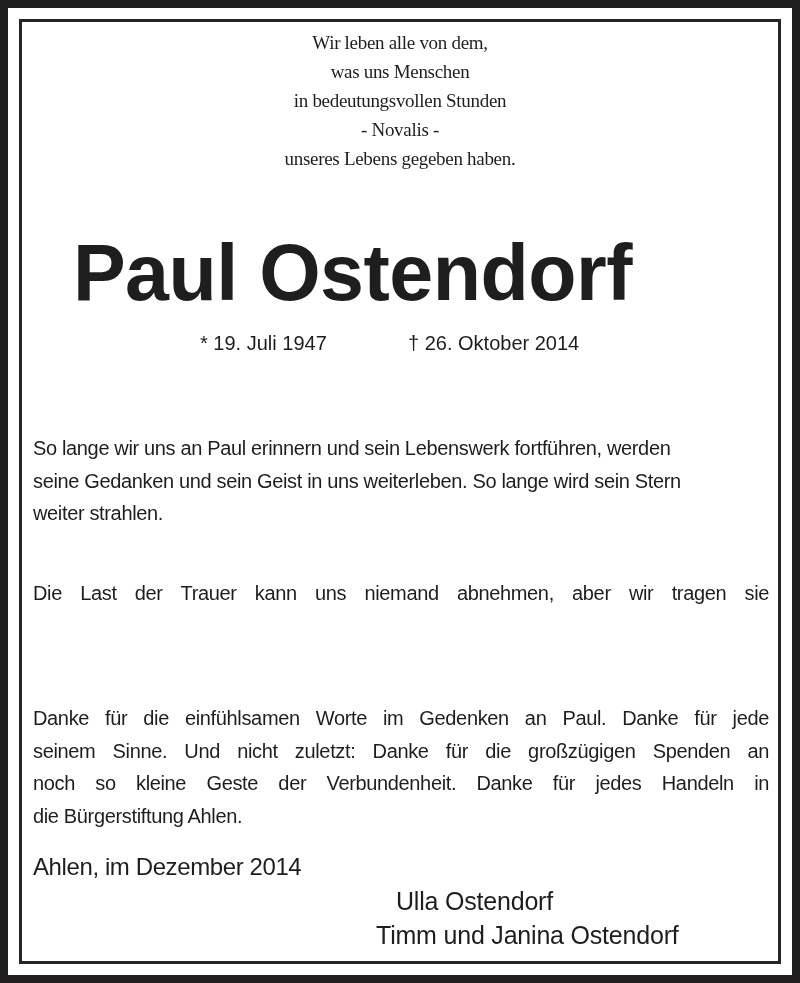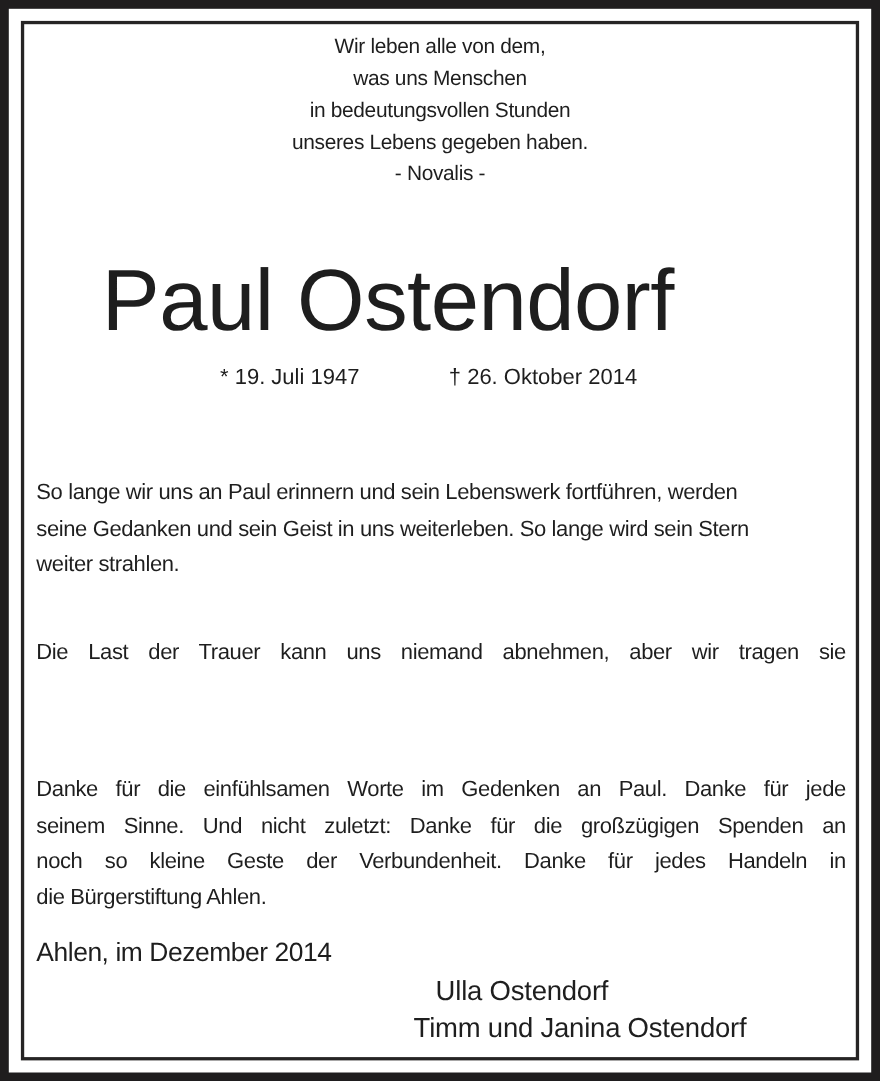--- a/index.html
+++ b/index.html
@@ -14,25 +14,25 @@
     }
     .txt {
       position: absolute; color: #1e1e1e;
       font-family: "Liberation Sans", sans-serif;
       white-space: nowrap; margin: 0;
     }
     .poem {
       left: 0; width: 800px; text-align: center;
       font-size: 19px; letter-spacing: -0.3px;
     }
-    .poem div { height: 29px; line-height: 29px; }
+    .poem div { height: 29px; line-height: 29px; font-family: Liberation Serif, serif; }
     .name {
       left: 0; width: 705px; text-align: center;
       font-size: 79px; line-height: 90px; letter-spacing: -0.5px;
-      top: 228px; font-weight: normal;
+      top: 228px; font-weight: bold;
     }
     .dates { font-size: 20px; line-height: 26px; top: 330px; }
     .para {
       left: 33px; width: 736px;
       font-size: 20px; letter-spacing: -0.35px; white-space: normal;
     }
     .para .ln { display: block; height: 32.5px; line-height: 32.5px; }
     .para .just { text-align: justify; text-align-last: justify; }
     .place { left: 33px; top: 853px; font-size: 24px; line-height: 28px; letter-spacing: -0.4px; }
     .sig { font-size: 25px; line-height: 32px; letter-spacing: -0.2px; }
@@ -41,22 +41,22 @@
 <body>
 
 <div class="frame-outer">
   <div class="frame-inner"></div>
 </div>
 
 <div class="txt poem" style="top:28px;">
   <div>Wir leben alle von dem,</div>
   <div>was uns Menschen</div>
   <div>in bedeutungsvollen Stunden</div>
+  <div>- Novalis -</div>
   <div>unseres Lebens gegeben haben.</div>
-  <div>- Novalis -</div>
 </div>
 
 <h1 class="txt name">Paul Ostendorf</h1>
 
 <div class="txt dates" style="left:200px;">* 19. Juli 1947</div>
 <div class="txt dates" style="left:408px;">† 26. Oktober 2014</div>
 
 <div class="txt para" style="top:432px;">
   <span class="ln">So lange wir uns an Paul erinnern und sein Lebenswerk fortführen, werden</span>
   <span class="ln">seine Gedanken und sein Geist in uns weiterleben. So lange wird sein Stern</span>

